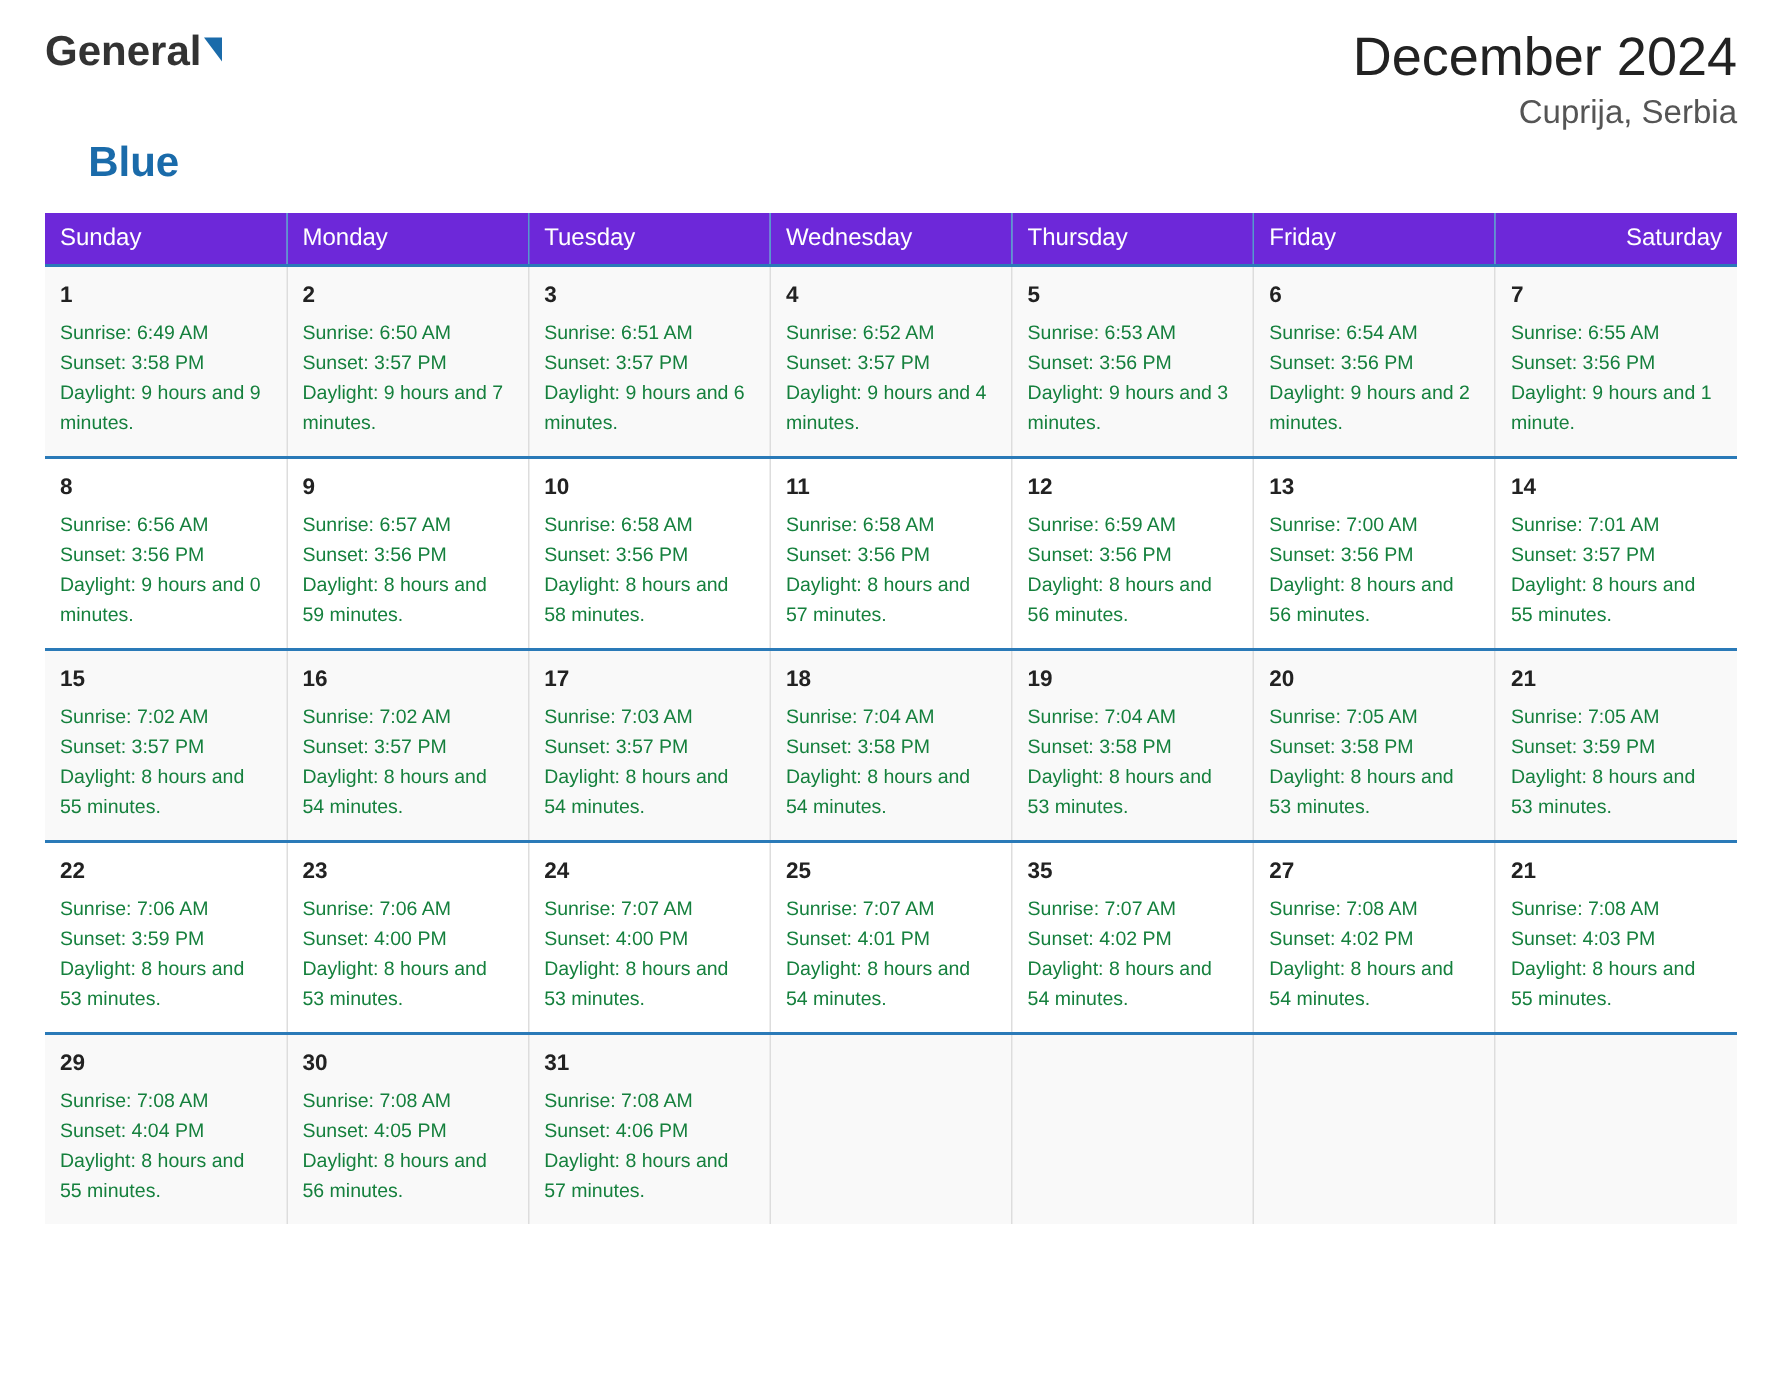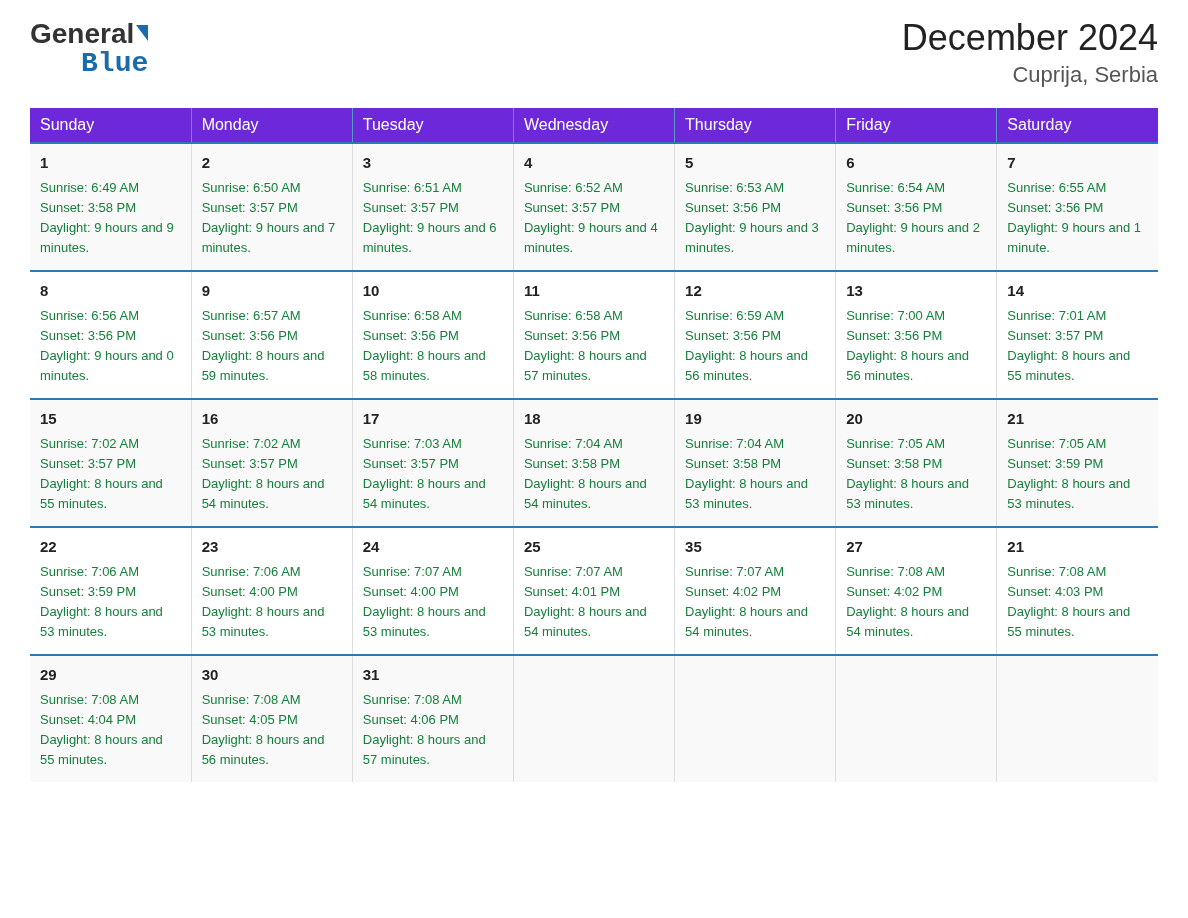--- a/index.html
+++ b/index.html
@@ -12,21 +12,22 @@
     }
     .header {
       display: flex;
       justify-content: space-between;
       align-items: flex-start;
       margin-bottom: 20px;
     }
     .logo {
       display: flex;
       flex-direction: column;
-      align-items: flex-end;
+      align-items: center;
+      gap: 44px;
     }
     .logo-general {
       font-size: 28px;
       font-weight: bold;
       color: #333;
       line-height: 1;
     }
     .logo-general span.arrow {
       display: inline-block;
       width: 0;
@@ -38,21 +39,20 @@
       vertical-align: middle;
       position: relative;
       top: -3px;
     }
     .logo-blue {
       font-size: 28px;
       font-weight: bold;
       color: #1a6baa;
       line-height: 1;
       margin-top: 2px;
-      font-family: Liberation Mono, monospace;
     }
     .title-block {
       text-align: right;
     }
     .title-block h1 {
       font-size: 36px;
       font-weight: normal;
       color: #222;
       line-height: 1;
     }
@@ -73,20 +73,21 @@
     thead th {
       color: #fff;
       font-size: 16px;
       font-weight: normal;
       padding: 8px 10px;
       text-align: left;
       border-right: 1px solid #5599cc;
     }
     thead th:last-child {
       border-right: none;
+      text-align: right;
     }
     tbody tr {
       border-top: 2px solid #2a7ab8;
     }
     tbody td {
       vertical-align: top;
       padding: 8px 10px 12px 10px;
       font-size: 13.5px;
       color: #333;
       border-right: 1px solid #ddd;

